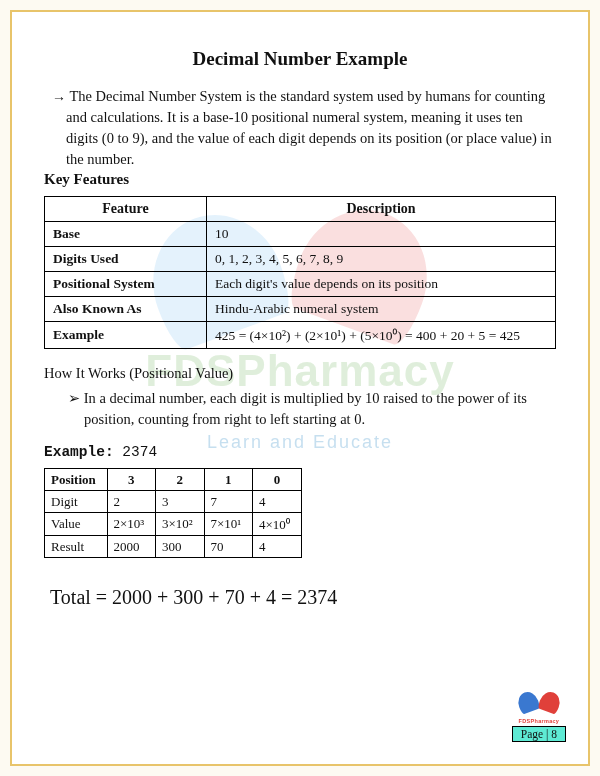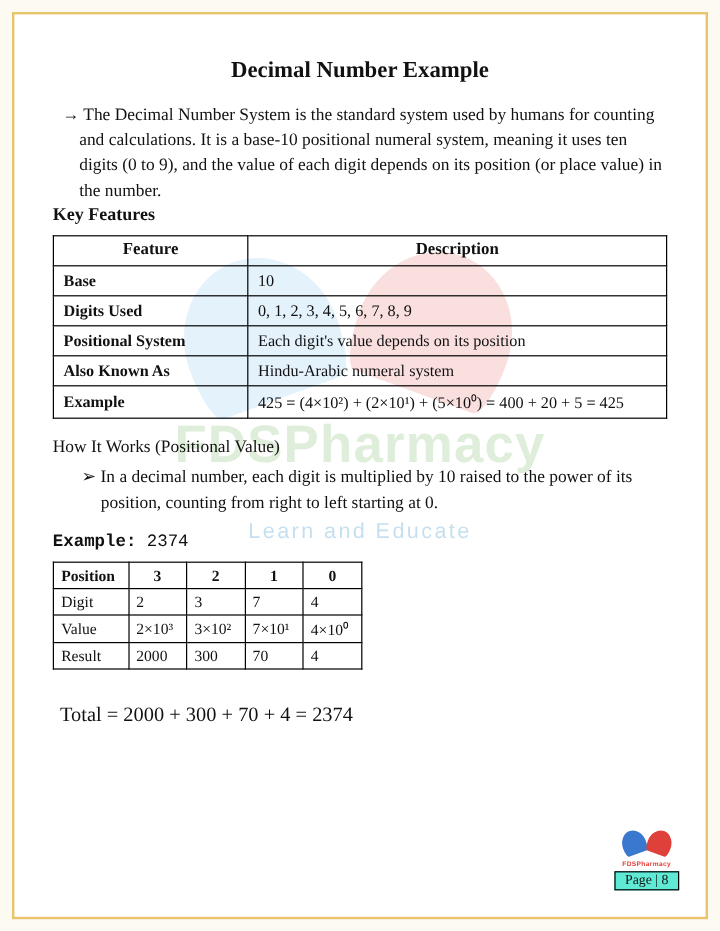--- a/index.html
+++ b/index.html
@@ -178,21 +178,21 @@
     text-align: center;
     font-weight: bold;
   }
   table.posvalue td.lbl {
     width: 62px;
   }
   table.posvalue td.c, table.posvalue th.c {
     width: 48px;
   }
   .total {
-    font-size: 17px;
+    font-size: 20px;
     margin: 28px 0 0 6px;
   }
   .footer {
     position: absolute;
     right: 34px;
     bottom: 34px;
     text-align: center;
     z-index: 4;
   }
   .logo {

